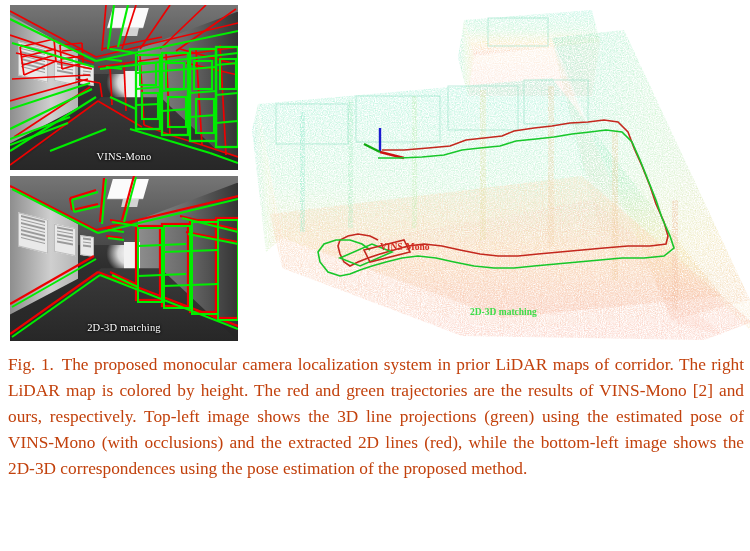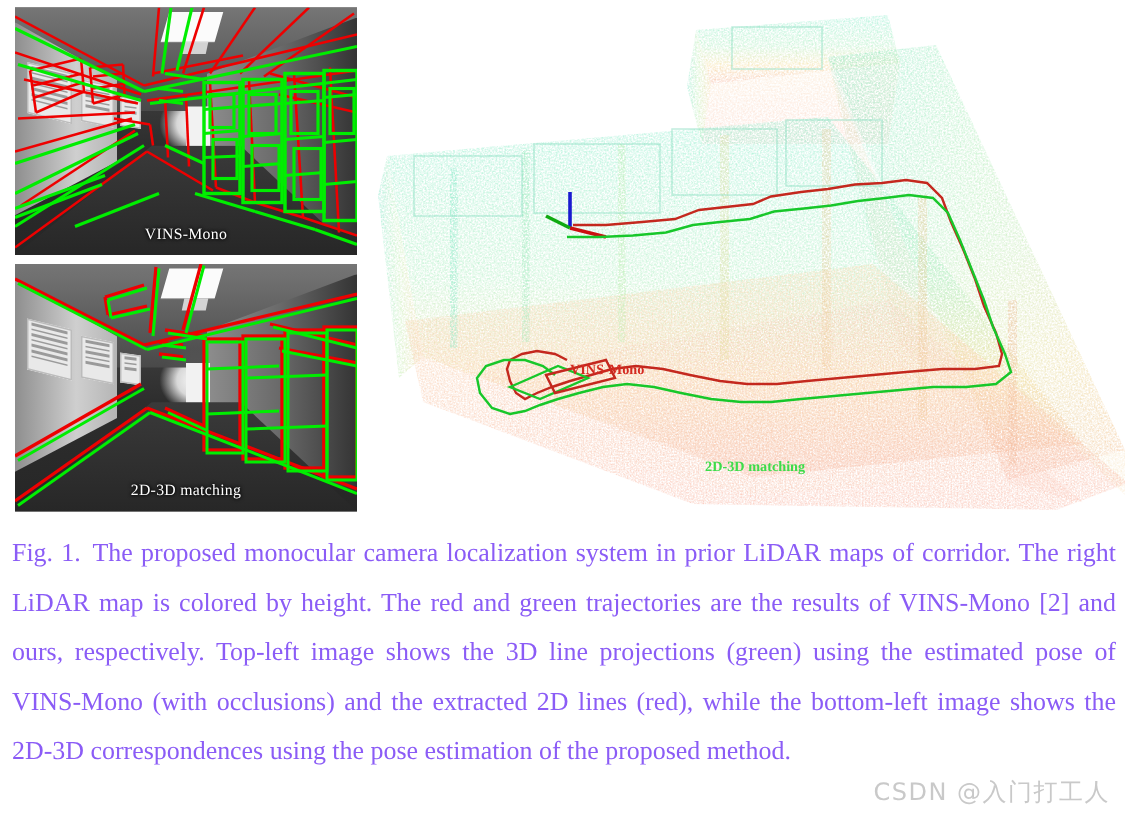--- a/index.html
+++ b/index.html
@@ -68,21 +68,21 @@
          background:#ffffff;overflow:hidden;}
   #map3d svg{position:absolute;inset:0;}
 
   .maplabel{position:absolute;font-size:9.5px;font-weight:bold;
     font-family:"Liberation Serif","DejaVu Serif",serif;white-space:nowrap;}
   #map-label-vins{left:128px;top:242px;color:#d42a20;}
   #map-label-match{left:218px;top:307px;color:#3ddc4a;}
 
   
   #caption{position:absolute;left:8px;top:352px;width:736px;
-    font-size:17.3px;line-height:33px;color:#8b5cf6;
+    font-size:17.3px;line-height:26px;color:#c2410c;
     text-align:justify;text-align-last:left;
     font-family:"Liberation Serif","DejaVu Serif",serif;}
   #caption .lead{margin-right:.45em;}
 
   #watermark{position:absolute;right:10px;top:518px;
     color:#c9c9c9;font-size:16px;letter-spacing:1px;
     font-family:"DejaVu Sans","Liberation Sans",sans-serif;white-space:nowrap;}
 </style>
 </head>
 <body>
@@ -402,15 +402,14 @@
       </svg>
 
       <div class="maplabel" id="map-label-vins">VINS-Mono</div>
       <div class="maplabel" id="map-label-match">2D-3D matching</div>
     </div>
 
   </div>
 
   <div id="caption"><span class="lead">Fig. 1.</span><span>The proposed monocular camera localization system in prior LiDAR maps of corridor. The right LiDAR map is colored by height. The red and green trajectories are the results of VINS-Mono [2] and ours, respectively. Top-left image shows the 3D line projections (green) using the estimated pose of VINS-Mono (with occlusions) and the extracted 2D lines (red), while the bottom-left image shows the 2D-3D correspondences using the pose estimation of the proposed method.</span></div>
 
-  <div id="watermark">CSDN @入门打工人</div>
 
 </div>
 
 </body></html>

